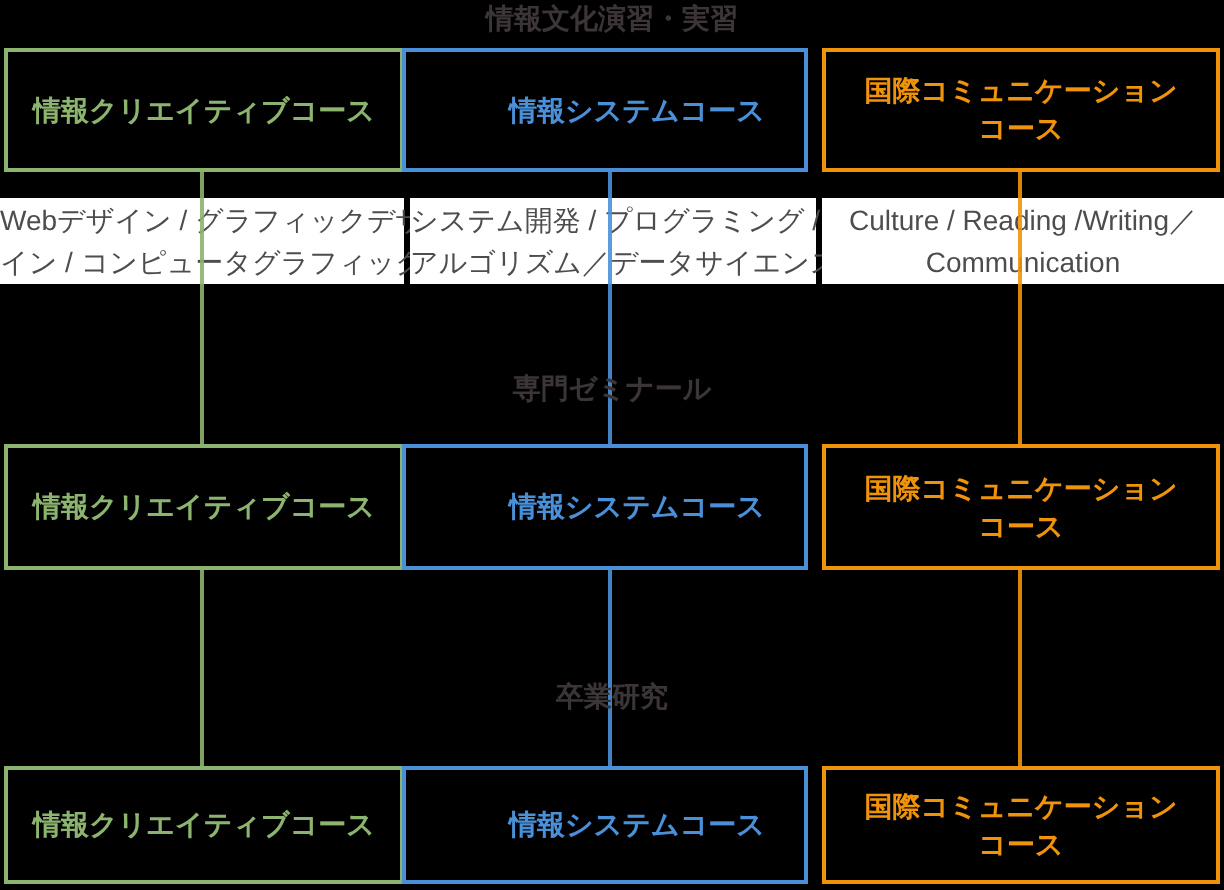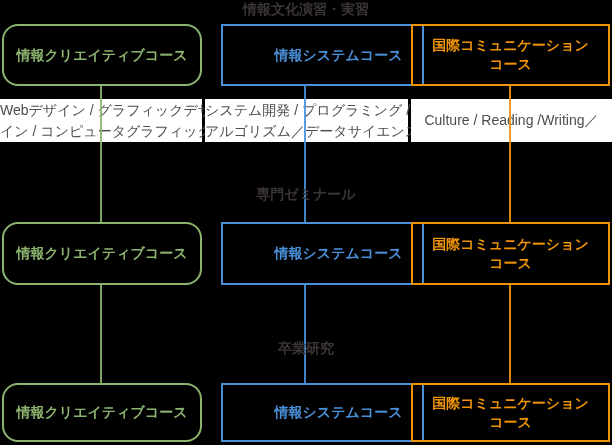--- a/index.html
+++ b/index.html
@@ -45,26 +45,26 @@
     flex-direction: column;
     align-items: center;
     justify-content: center;
     text-align: center;
     font-size: 14px;
     font-weight: bold;
     line-height: 19px;
     z-index: 2;
     background: transparent;
   }
-  .course.green  { border-color: var(--green,  #8cb46e); color: var(--green,  #8cb46e); border-radius: 16px; }
+  .course.green  { border-color: var(--green,  #8cb46e); color: var(--green,  #8cb46e); }
   .course.blue   { border-color: var(--blue,   #4a90d8); color: var(--blue,   #4a90d8); }
   .course.orange { border-color: var(--orange, #ef930a); color: var(--orange, #ef930a); }
 
   .c1 { left: 2px;   width: 200px; }
-  .c2 { left: 221px; width: 203px; padding-left: 32px; }
+  .c2 { left: 201px; width: 203px; padding-left: 32px; }
   .c3 { left: 411px; width: 199px; text-align: right; }
 
   .r1 { top: 24px;  height: 62px; }
   .r2 { top: 222px; height: 63px; }
   .r3 { top: 383px; height: 59px; }
 
   
   .desc {
     position: absolute;
     top: 99px;
@@ -131,20 +131,21 @@
   <div class="desc d1">
     <span class="dline">Webデザイン / グラフィックデザ</span>
     <span class="dline">イン / コンピュータグラフィックス</span>
   </div>
   <div class="desc d2">
     <span class="dline">システム開発 / プログラミング /</span>
     <span class="dline">アルゴリズム／データサイエンス</span>
   </div>
   <div class="desc d3">
     <span class="dline">Culture / Reading /Writing／</span>
+    <span class="dline">Communication</span>
   </div>
 
   <div class="course green c1 r2">
     <span class="lline">情報クリエイティブコース</span>
   </div>
   <div class="course blue c2 r2">
     <span class="lline">情報システムコース</span>
   </div>
   <div class="course orange c3 r2">
     <span class="lline">国際コミュニケーション</span>

